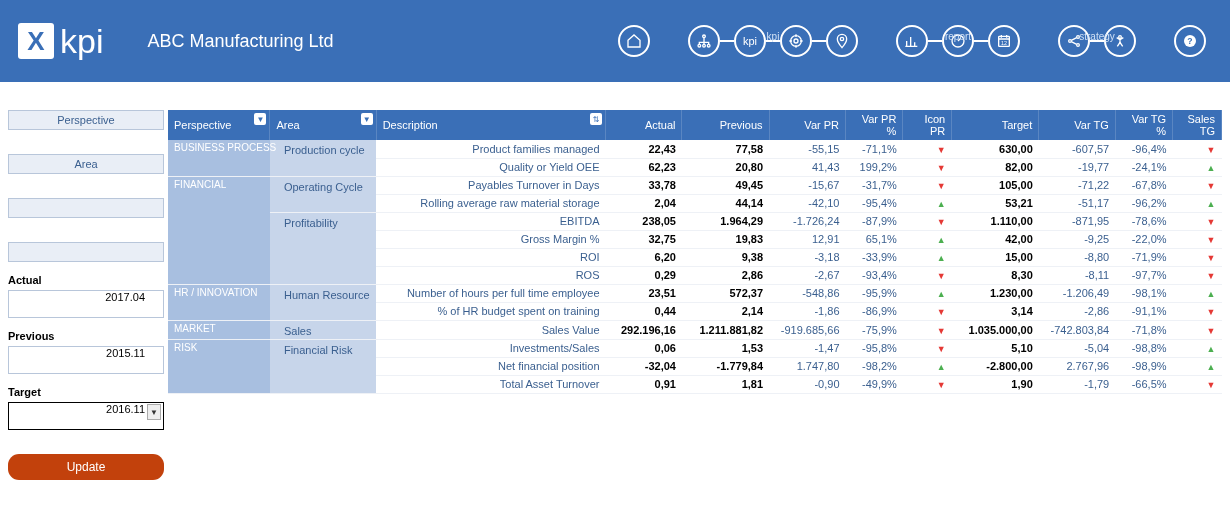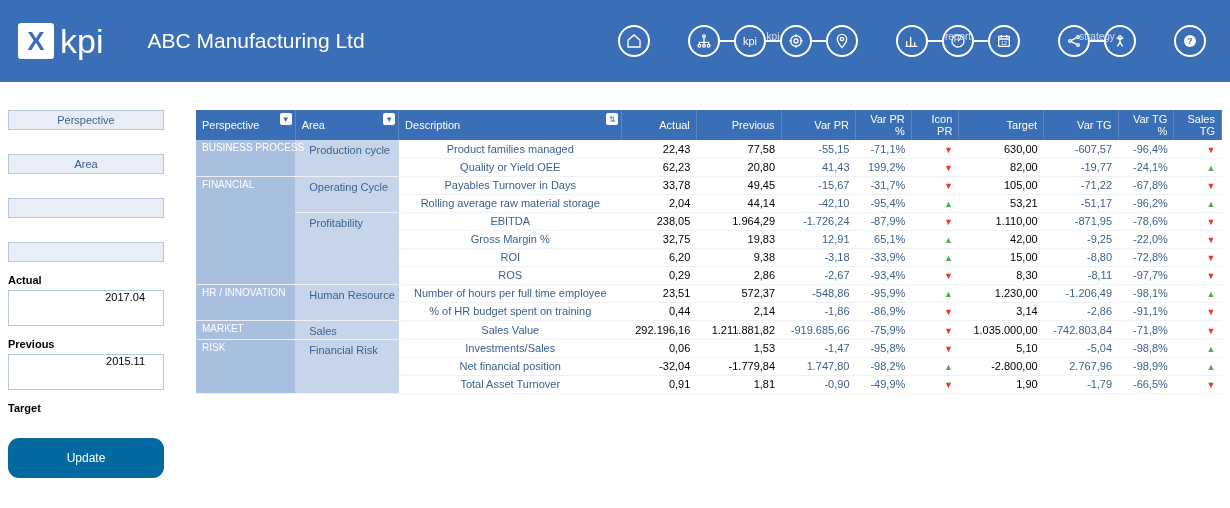--- a/index.html
+++ b/index.html
@@ -32,21 +32,21 @@
     background: #fff;
     color: #3a6fb7;
     font-weight: 800;
     font-size: 26px;
     display: flex; align-items: center; justify-content: center;
     border-radius: 3px;
   }
   .company {
     margin-left: 44px;
     color: #fff;
-    font-size: 21px;
+    font-size: 18px;
     font-weight: 400;
   }
   .nav-icons {
     position: absolute;
     right: 24px;
     top: 0;
     height: 100%;
     display: flex;
     align-items: center;
     gap: 8px;
@@ -69,51 +69,51 @@
     cursor: pointer;
     background: transparent;
   }
   .icon-btn svg { width: 16px; height: 16px; stroke:#fff; fill:none; stroke-width:2; }
   .icon-link { width: 14px; height:2px; background:#fff; }
   .nav-gap { width: 22px; }
 
   
   .content {
     display:flex;
-    gap: 32px;
+    gap: 4px;
     padding: 28px 8px 8px 8px;
   }
   .sidebar { width: 156px; display:flex; flex-direction:column; gap:4px; }
   .sb-input {
     height: 20px;
     border: 1px solid #b8c6da;
     background: #e9eef6;
     font-size: 11px;
     padding: 0 6px;
     color:#3a5f8f;
     text-align:center;
   }
   .sb-input.blank { background:#e9eef6; }
   .sb-label { font-size:11px; margin-top:8px; color:#000; font-weight:600; }
   .sb-value {
-    height:36px; border:1px solid #b8c6da; background:#fff;
+    height:28px; border:1px solid #b8c6da; background:#fff;
     text-align:right; padding:0 18px 0 6px; font-size:11px; color:#000;
     position:relative;
   }
   .sb-value.sel { border:1px solid #000; }
   .sb-value .dd {
     position:absolute; right:2px; top:1px; width:14px; height:16px;
     border:1px solid #aaa; background:#eee;
     display:flex; align-items:center; justify-content:center;
     font-size:8px; color:#333;
   }
   .update-btn {
     margin-top:20px;
-    height:40px;
-    background:#0369a1;
+    height:26px;
+    background:#c2410c;
     color:#fff;
     border:none;
     border-radius:11px;
     font-size:12px;
     cursor:pointer;
   }
 
   
   .tbl-wrap { flex:1; }
   .tbl-title {
@@ -144,24 +144,24 @@
   }
   td {
     font-size:11px;
     padding:2px 6px;
     border-bottom:1px solid #eef1f6;
     white-space:nowrap;
     color:#3a5f8f;
     text-align:right;
     height:18px;
   }
-  td.l { text-align:center; }
+  td.l { text-align:right; }
   td.persp { background:#a8bfe0; color:#fff; text-align:left; vertical-align:top; font-size:10px; }
   td.area { background:#c7d5ea; color:#3a5f8f; text-align:left; vertical-align:top; padding-top:4px;padding-left:14px;}
-  td.bold { font-weight:400; color:#000; }
+  td.bold { font-weight:700; color:#000; }
   .up { color:#4caf50; font-size:9px;}
   .down { color:#e53935; font-size:9px;}
 
   col.c-persp { width:96px; }
   col.c-area  { width:100px; }
   col.c-desc  { width:216px; }
   col.c-num   { width:72px; }
   col.c-prev  { width:82px; }
   col.c-var   { width:72px; }
   col.c-pct   { width:54px; }
@@ -281,20 +281,24 @@
     <div style="height:16px"></div>
     <input class="sb-input blank" style="">
 
     <div class="sb-label">Actual</div>
     <div class="sb-value"><span>2017.04</span></div>
 
     <div class="sb-label">Previous</div>
     <div class="sb-value"><span>2015.11</span></div>
 
     <div class="sb-label">Target</div>
+    <div class="sb-value sel">
+      <span>2016.11</span>
+      <span class="dd">▼</span>
+    </div>
 
     <button class="update-btn">Update</button>
   </div>
 
   <div class="tbl-wrap">
     <table>
       <colgroup>
         <col class="c-persp">
           <col class="c-area">
           <col class="c-desc">
@@ -404,21 +408,21 @@
           </tr>
           <tr>
             <td class="l">ROI</td>
             <td class="bold">6,20</td>
             <td class="bold">9,38</td>
             <td>-3,18</td>
             <td>-33,9%</td>
             <td><span class="up">▲</span></td>
             <td class="bold">15,00</td>
             <td>-8,80</td>
-            <td>-72,8%</td>
+            <td>-71,9%</td>
             <td><span class="down">▼</span></td>
           </tr>
           <tr>
             <td class="l">ROS</td>
             <td class="bold">0,29</td>
             <td class="bold">2,86</td>
             <td>-2,67</td>
             <td>-93,4%</td>
             <td><span class="down">▼</span></td>
             <td class="bold">8,30</td>

